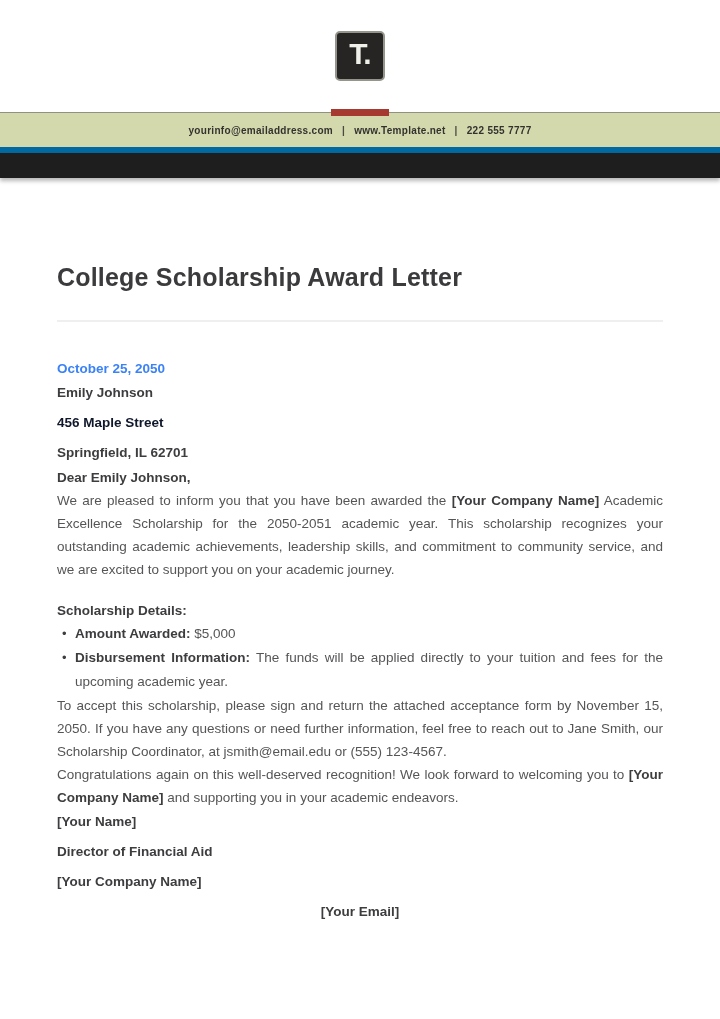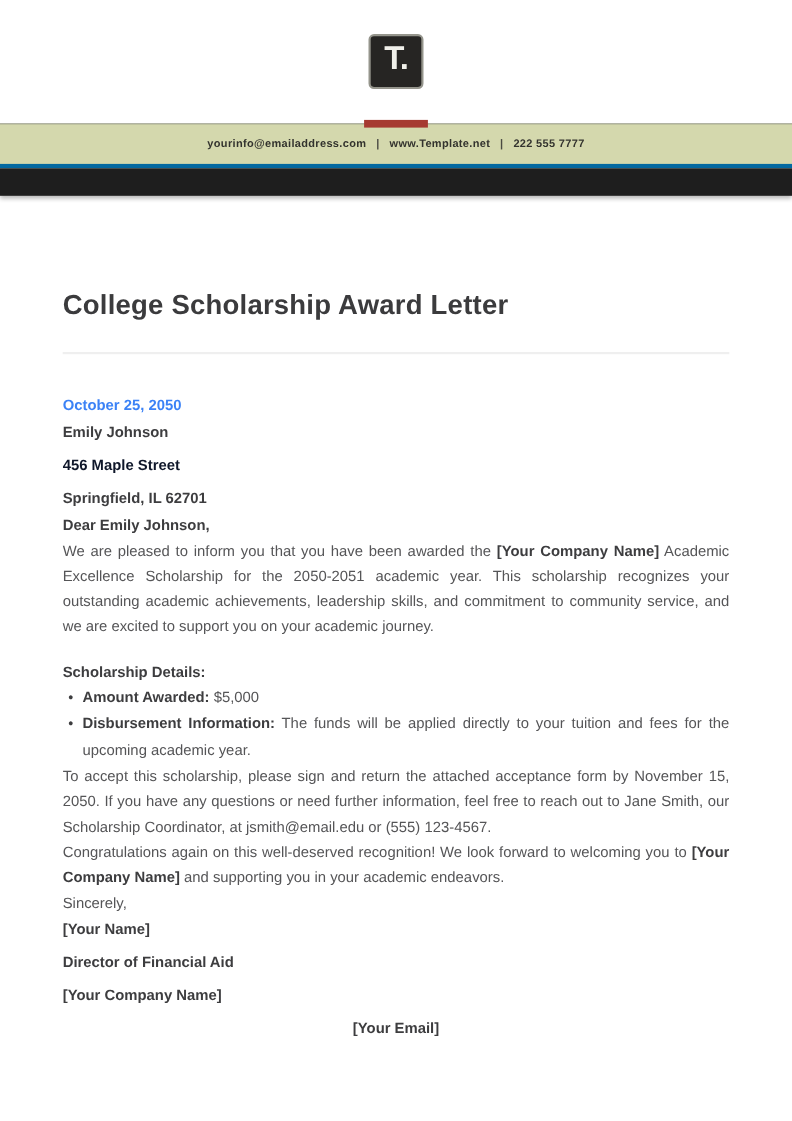--- a/index.html
+++ b/index.html
@@ -36,21 +36,21 @@
     position: absolute;
     left: 331px; top: 109px;
     width: 58px; height: 7px;
     background: #a63a31;
     z-index: 3;
   }
   .contact-bar {
     height: 41px;
     background: #d4d8ad;
     border-top: 1px solid #8f9181;
-    border-bottom: 4px solid #0369a1;
+    border-bottom: 6px solid #0369a1;
     display: flex; align-items: center; justify-content: center;
     font-size: 10px;
     font-weight: 600;
     color: #33332e;
     letter-spacing: 0.3px;
   }
   .contact-bar span { white-space: pre; }
   .contact-sep { margin: 0 9px; color: #4a4a42; }
   .black-bar {
     height: 25px;
@@ -152,20 +152,19 @@
 
     <ul class="details-list">
       <li><strong>Amount Awarded:</strong><span> $5,000</span></li>
       <li><strong>Disbursement Information:</strong><span> The funds will be applied directly to your tuition and fees for the upcoming academic year.</span></li>
     </ul>
 
     <p class="just">To accept this scholarship, please sign and return the attached acceptance form by November 15, 2050. If you have any questions or need further information, feel free to reach out to Jane Smith, our Scholarship Coordinator, at jsmith@email.edu or (555) 123-4567.</p>
 
     <p class="just"><span>Congratulations again on this well-deserved recognition! We look forward to welcoming you to </span><strong>[Your Company Name]</strong><span> and supporting you in your academic endeavors.</span></p>
 
-    <p class="sig-closing">Sincerely,</p>
     <p class="sig-name">[Your Name]</p>
     <p class="sig-role">Director of Financial Aid</p>
     <p class="sig-company">[Your Company Name]</p>
     <p class="sig-email">[Your Email]</p>
 
   </main>
 </div>
 
 </body></html>

